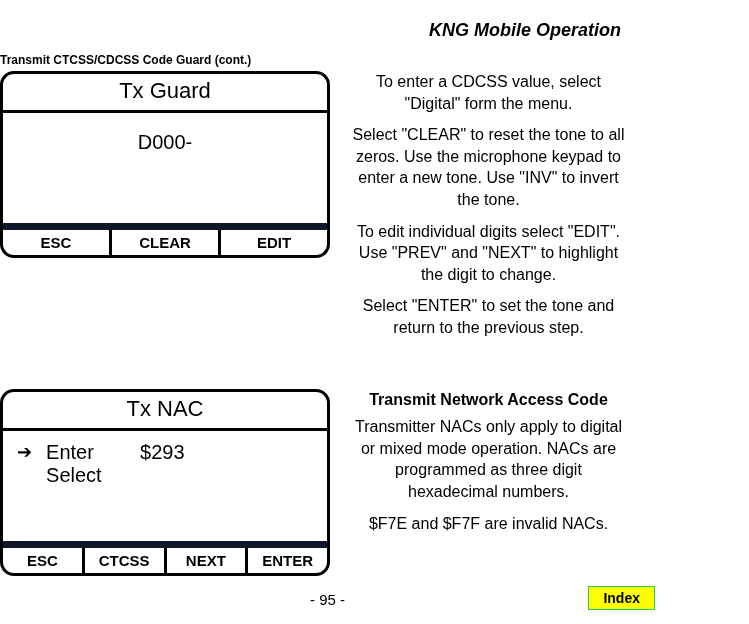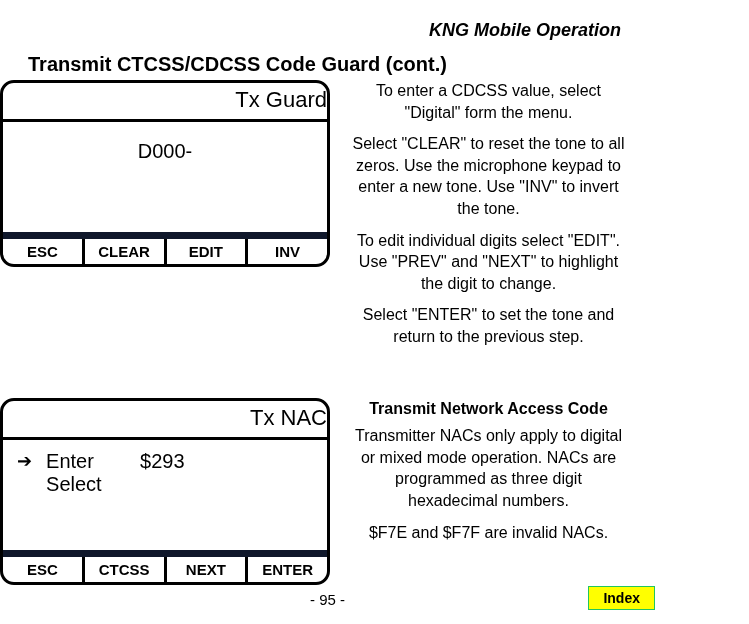--- a/index.html
+++ b/index.html
@@ -1,25 +1,25 @@
 <!DOCTYPE html>
 <html><head>
 <meta charset="utf-8">
 <style>
 * { margin:0; padding:0; box-sizing:border-box; }
 html,body { width:749px; height:624px; font-family:Arial,Helvetica,sans-serif; background:#fff; color:#000; }
 .page { position:relative; width:655px; height:624px; padding:20px 28px 0 0; }
 .header-right { text-align:right; font-weight:bold; font-style:italic; font-size:18px; margin-bottom:12px; padding-right:6px; }
-.section-title { font-weight:bold; font-size:20px; margin-bottom:4px;margin-left:28px; }
+.section-title { font-weight:bold; font-size:12px; margin-bottom:4px; }
 .row { display:flex; align-items:flex-start; gap:20px; margin-bottom:30px; }
 .leftcol { flex:0 0 330px; }
 .rightcol { flex:1; font-size:16px; line-height:1.35;text-align:center; }
 .rightcol p { margin-bottom:10px; }
 .device { border:3px solid #000; border-radius:14px; width:330px; background:#fff; overflow:hidden; }
-.device-title { text-align:right; font-size:22px; padding:4px 0 6px 0; border-bottom:3px solid #000; }
+.device-title { text-align:center; font-size:22px; padding:4px 0 6px 0; border-bottom:3px solid #000; }
 .device-body { height:110px; padding:10px 14px; font-size:20px; position:relative; }
 .device-body.center { text-align:center; padding-top:18px; }
 .tx-nac-line { display:flex; align-items:center; gap:14px; font-size:20px; }
 .arrow { font-size:18px; }
 .selcol { width:80px; }
 .softkeys { display:flex; border-top:7px solid #0f172a; }
 .softkeys div { flex:1; text-align:center; font-weight:bold; font-size:15px; padding:4px 0; border-right:3px solid #000; }
 .softkeys div:last-child { border-right:none; }
 .subheading { font-weight:bold; font-size:16px; margin-bottom:6px; }
 .footer { position:absolute; bottom:16px; left:0; right:0; text-align:center; font-size:15px; }
@@ -37,21 +37,20 @@
   <div class="leftcol">
     <div class="device">
       <div class="device-title">Tx Guard</div>
       <div class="device-body center">
         <span>D000-</span>
       </div>
       <div class="softkeys">
         <div>ESC</div>
         <div>CLEAR</div>
         <div>EDIT</div>
-        <div>INV</div>
       </div>
     </div>
   </div>
   <div class="rightcol">
     <p>To enter a CDCSS value, select "Digital" form the menu.</p>
     <p>Select "CLEAR" to reset the tone to all zeros. Use the microphone keypad to enter a new tone. Use "INV" to invert the tone.</p>
     <p>To edit individual digits select "EDIT". Use "PREV" and "NEXT" to highlight the digit to change.</p>
     <p>Select "ENTER" to set the tone and return to the previous step.</p>
   </div>
 </div>

